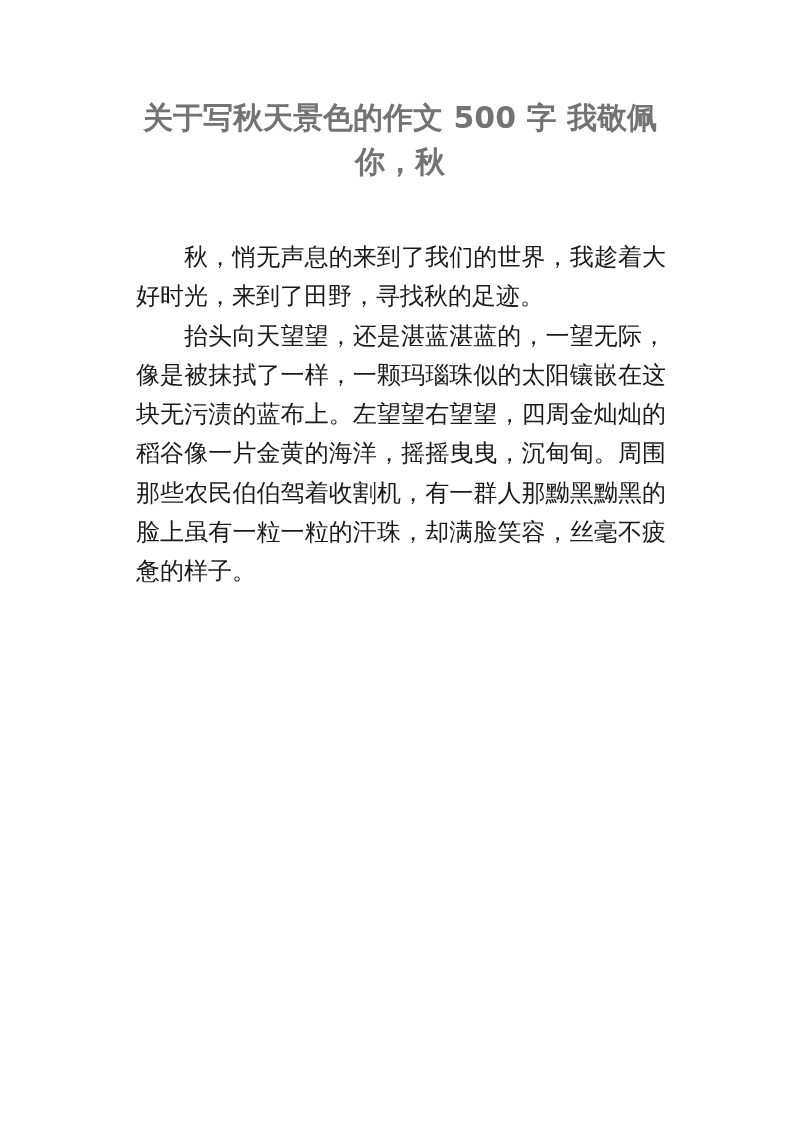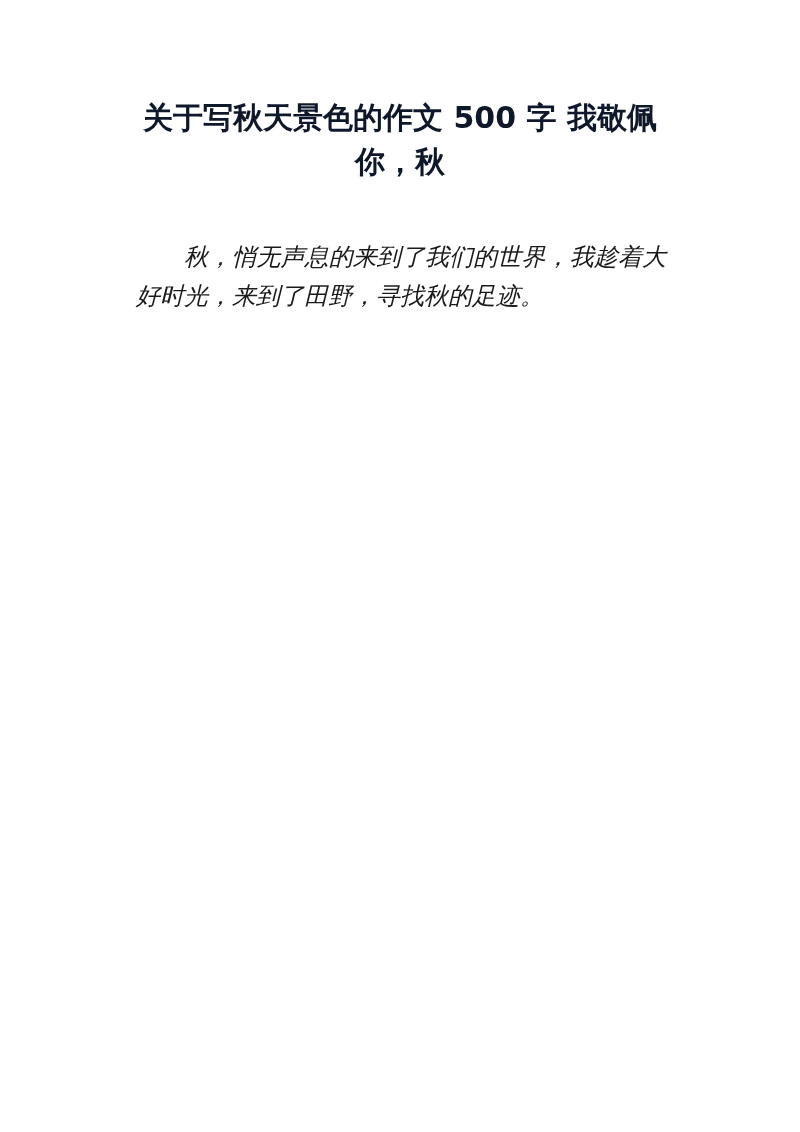--- a/index.html
+++ b/index.html
@@ -25,48 +25,48 @@
     .title {
       position: absolute;
       left: 120px;
       top: 96px;
       width: 560px;
       text-align: center;
       font-family: "DejaVu Sans", "Liberation Sans", sans-serif;
       font-weight: bold;
       font-size: 30px;
       line-height: 44px;
-      color: #0f172a;
+      color: #737373;
       margin: 0;
       letter-spacing: 0px;
     }
     .body-text {
       position: absolute;
       left: 136px;
       top: 238px;
       width: 530px;
       font-family: "DejaVu Serif", "Liberation Serif", serif;
       font-size: 24px;
       line-height: 39.3px;
       color: #1a1a1a;
     }
     .para {
       margin: 0;
       text-indent: 48px;
       text-align: justify;
       word-break: break-all;
       line-break: anywhere;
-      font-style: italic;
     }
   </style>
 </head>
 <body>
 
 <div class="page">
   <h1 class="title">
     <span>关于写秋天景色的作文 500 字  我敬佩</span><br>
     <span>你，秋</span>
   </h1>
 
   <div class="body-text">
     <p class="para">秋，悄无声息的来到了我们的世界，我趁着大好时光，来到了田野，寻找秋的足迹。</p>
+    <p class="para">抬头向天望望，还是湛蓝湛蓝的，一望无际，像是被抹拭了一样，一颗玛瑙珠似的太阳镶嵌在这块无污渍的蓝布上。左望望右望望，四周金灿灿的稻谷像一片金黄的海洋，摇摇曳曳，沉甸甸。周围那些农民伯伯驾着收割机，有一群人那黝黑黝黑的脸上虽有一粒一粒的汗珠，却满脸笑容，丝毫不疲惫的样子。</p>
   </div>
 </div>
 
 </body></html>

